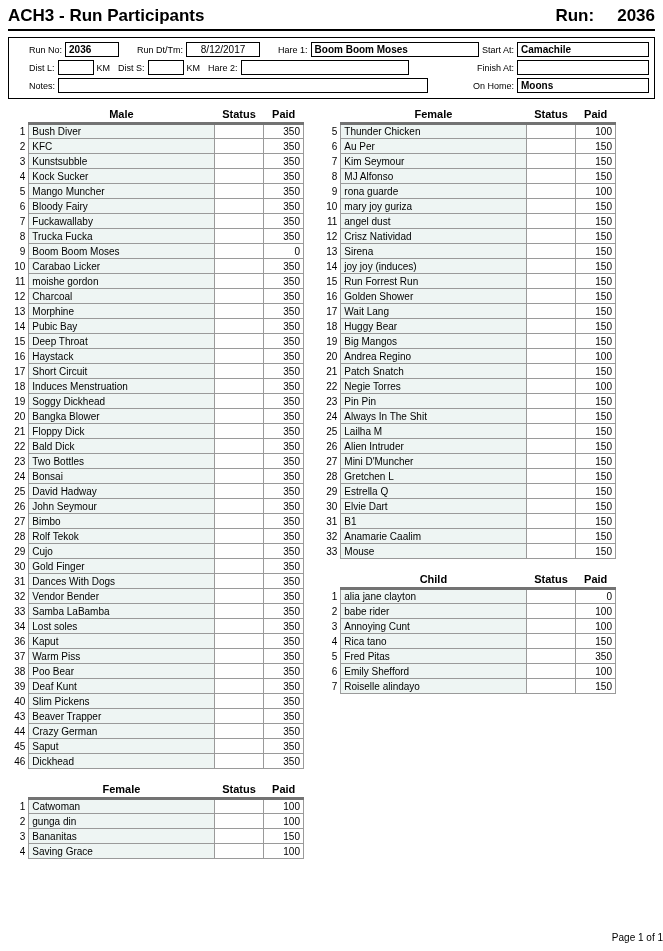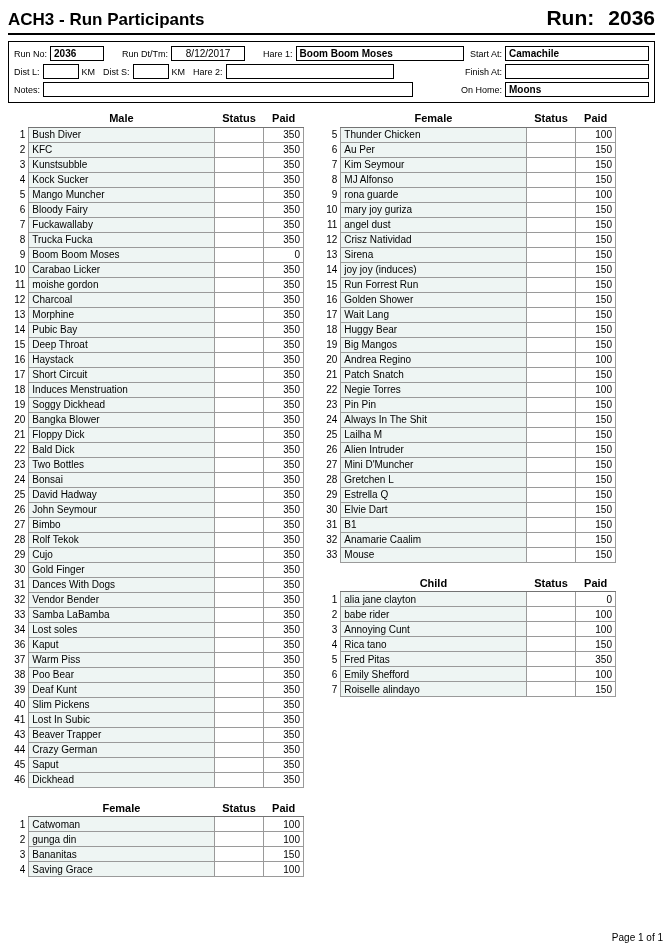--- a/index.html
+++ b/index.html
@@ -30,31 +30,31 @@
     border-bottom: 2px solid #000;
     padding-bottom: 3px;
     margin-bottom: 6px;
   }
   .hdr-title {
     font-size: 17px;
     font-weight: bold;
     letter-spacing: 0px;
   }
   .hdr-right {
-    font-size: 21px;
+    font-size: 17px;
     font-weight: bold;
     display: flex;
-    gap: 14px;
+    gap: 23px;
     white-space: pre;
   }
 
   
   .info {
     border: 1px solid #000;
-    padding: 4px 5px 5px 5px;
+    padding: 4px 5px 5px 20px;
     margin-bottom: 9px;
     background: #fff;
   }
   .info-row {
     display: flex;
     align-items: center;
     margin-bottom: 3px;
     height: 15px;
   }
   .info-row:last-child { margin-bottom: 0; }
@@ -72,21 +72,21 @@
     padding: 0 3px;
     font-size: 10px;
     font-weight: bold;
     overflow: hidden;
     white-space: nowrap;
   }
   .fld.plain { font-weight: normal; }
   .w-runno  { width: 54px; }
   .w-date   { width: 74px; text-align: center; }
   .w-hare   { width: 168px; }
-  .w-start  { width: 144px; }
+  .w-start  { width: 132px; }
   .w-distl  { width: 36px; }
   .w-dists  { width: 36px; }
   .w-notes  { width: 370px; }
   .km { font-size: 9px; margin: 0 8px 0 3px; }
   .sp-md { width: 18px; }
 
   .info-right {
     margin-left: auto;
     display: flex;
     align-items: center;
@@ -103,21 +103,21 @@
   .tbl {
     border-collapse: collapse;
     width: 100%;
     margin-bottom: 0;
   }
   .tbl th {
     font-size: 11px;
     font-weight: bold;
     padding: 0 2px 2px 2px;
     border: none;
-    border-bottom: 1px solid #737373;
+    border-bottom: 3px solid #737373;
     text-align: center;
     height: 15px;
   }
   .th-name { text-align: center; }
   .th-blank { border-bottom: none !important; }
   .tbl td {
     border: 1px solid #9a9a9a;
     height: 15px;
     padding: 0 3px;
     font-size: 10px;
@@ -451,26 +451,20 @@
               <td class="c-status"></td>
               <td class="c-paid">350</td>
             </tr>
             <tr>
               <td class="c-num">40</td>
               <td class="c-name">Slim Pickens</td>
               <td class="c-status"></td>
               <td class="c-paid">350</td>
             </tr>
             <tr>
-              <td class="c-num">41</td>
-              <td class="c-name">Lost In Subic</td>
-              <td class="c-status"></td>
-              <td class="c-paid">350</td>
-            </tr>
-            <tr>
               <td class="c-num">43</td>
               <td class="c-name">Beaver Trapper</td>
               <td class="c-status"></td>
               <td class="c-paid">350</td>
             </tr>
             <tr>
               <td class="c-num">44</td>
               <td class="c-name">Crazy German</td>
               <td class="c-status"></td>
               <td class="c-paid">350</td>

